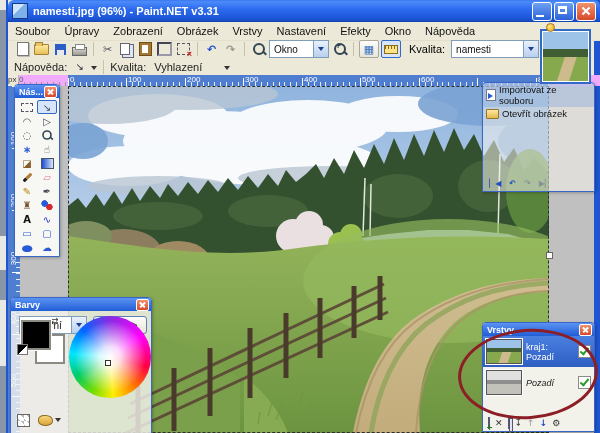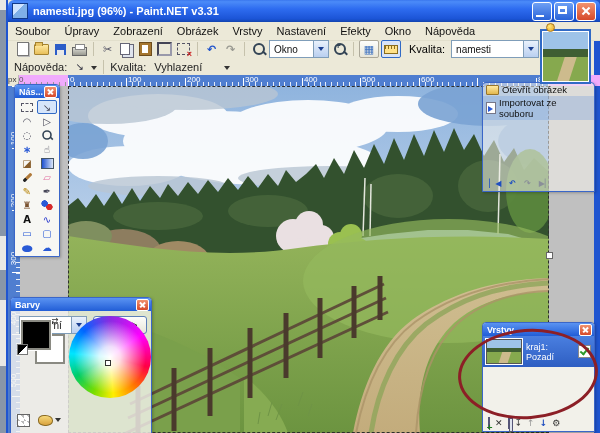--- a/index.html
+++ b/index.html
@@ -470,27 +470,27 @@
       <span class="tcell">
           <span class="i-ellipsefill">●</span>
         </span>
       <span class="tcell" style="color:#2a5ad6;">
           <span>☁</span>
         </span>
     </div>
   </div>
 
   <div class="fwin" id="histwin">
+    <div class="hitem cur">
+      <span class="mini-import"></span>
+      <span>Importovat ze souboru</span>
+    </div>
     <div class="hitem">
       <span class="mini-folder"></span>
       <span>Otevřít obrázek</span>
-    </div>
-    <div class="hitem cur">
-      <span class="mini-import"></span>
-      <span>Importovat ze souboru</span>
     </div>
     <div class="hnav">
       <span class="on">▏◀</span>
       <span class="on">↶</span>
       <span class="off">↷</span>
       <span class="off">▶▏</span>
     </div>
   </div>
 
   <div class="fwin" id="colorwin">
@@ -520,20 +520,25 @@
   </div>
 
   <div class="fwin" id="layerswin">
     <div class="ftitle">
       <span>Vrstvy</span>
       <span class="fclose"></span>
     </div>
     <div class="lrow sel">
       <span class="lthumb thumb-land"></span>
       <span class="lname">kraj1: Pozadí</span>
+      <span class="chk"></span>
+    </div>
+    <div class="lrow">
+      <span class="lthumb thumb-gray"></span>
+      <span class="lname italic">Pozadí</span>
       <span class="chk"></span>
     </div>
     <div class="ltoolbar">
       <span class="li"><span class="i-addpage"></span></span>
       <span class="li" style="color:#333;font-weight:bold;">✕</span>
       <span class="li"><span class="i-dup"></span></span>
       <span class="li">↧</span>
       <span class="li gray">↑</span>
       <span class="li blue">↓</span>
       <span class="li">⚙</span>

